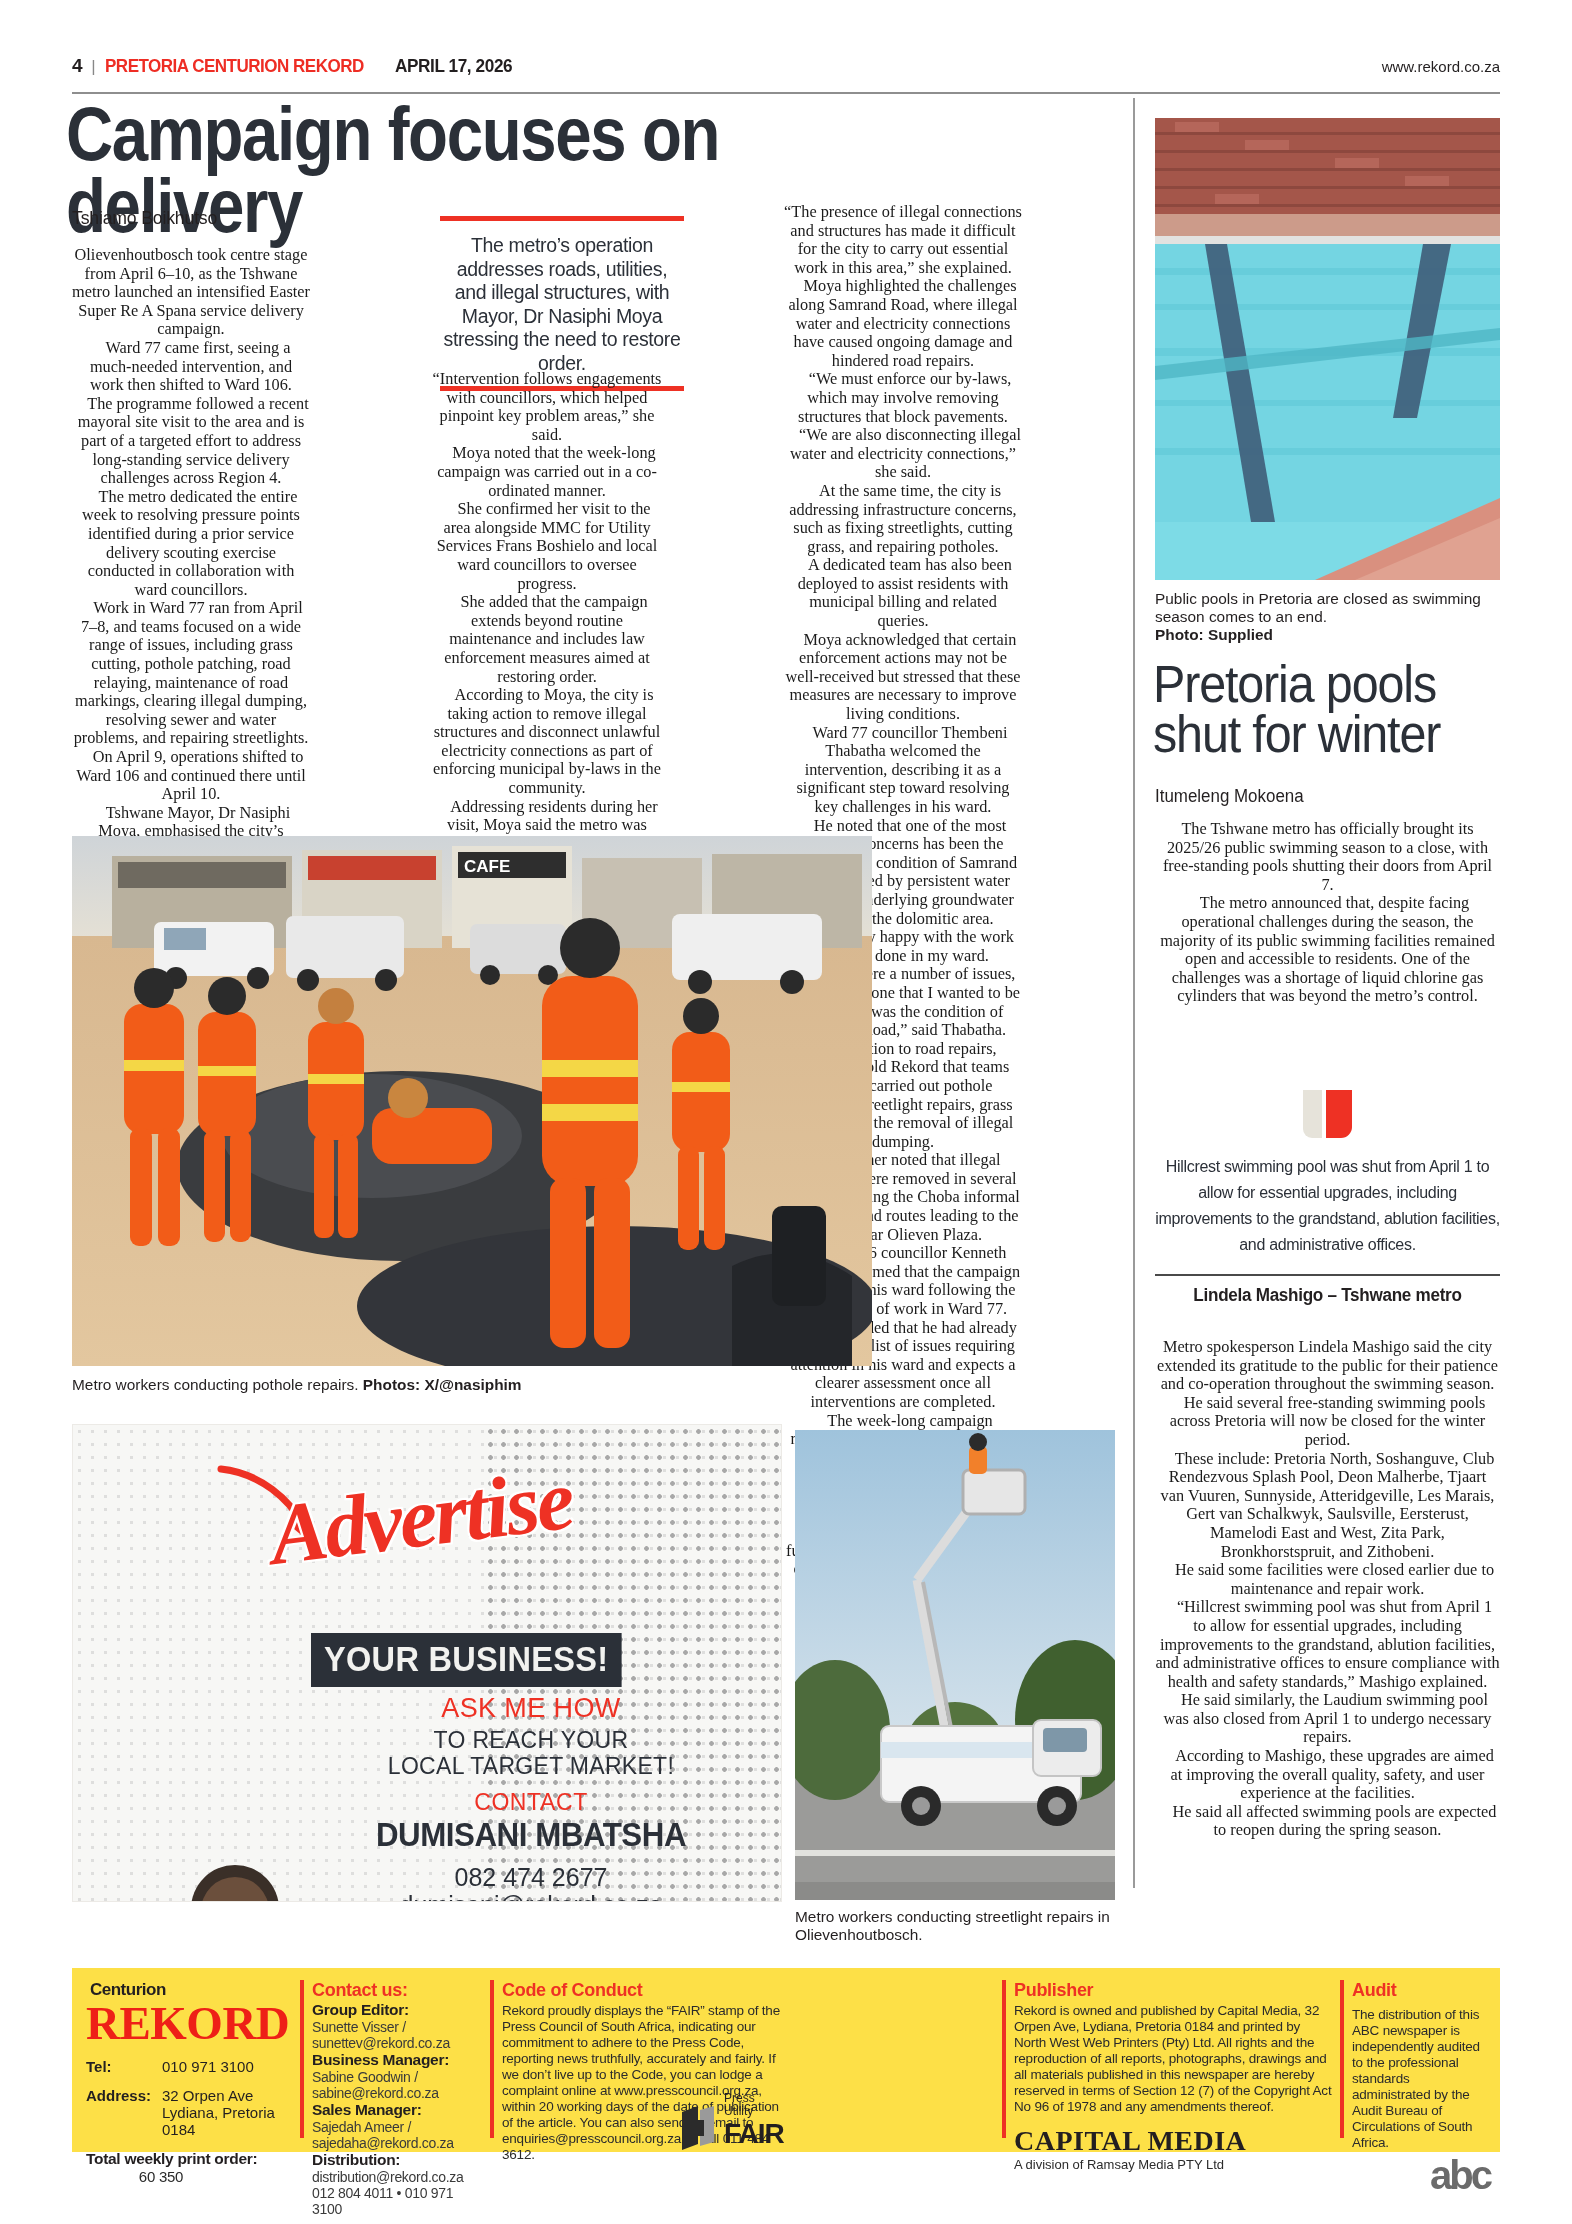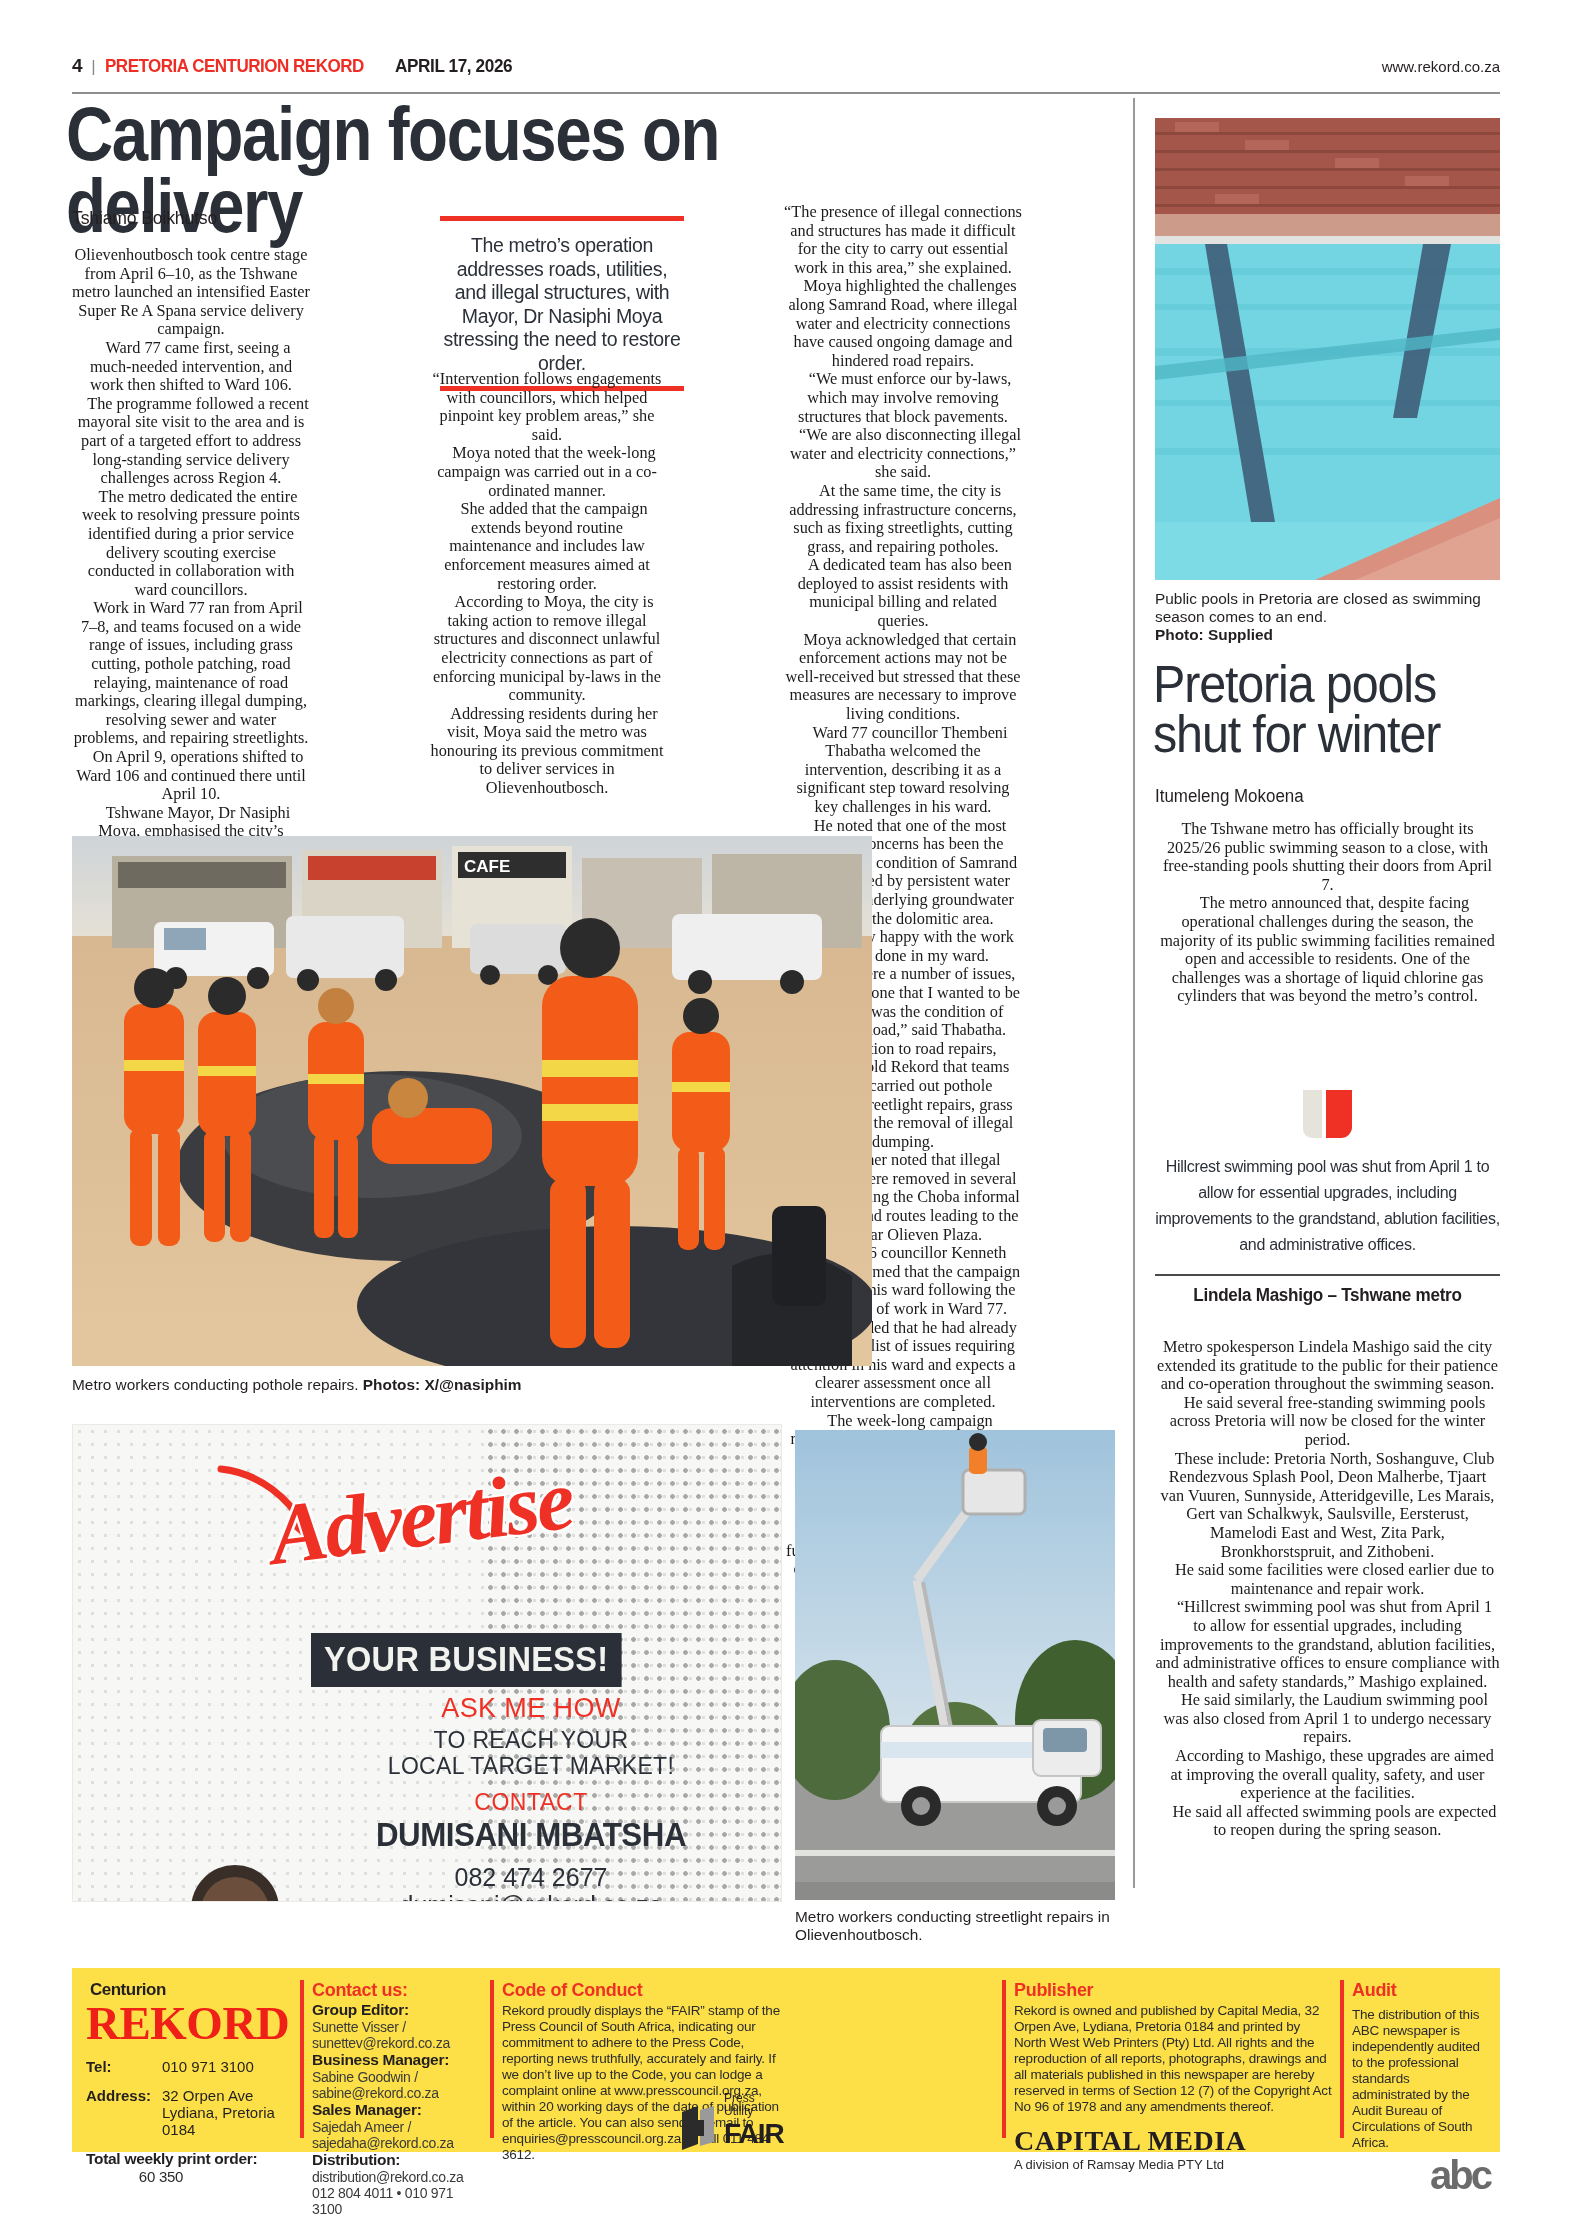--- a/index.html
+++ b/index.html
@@ -251,20 +251,21 @@
       <p>Ward 77 came first, seeing a much-needed intervention, and work then shifted to Ward 106.</p>
       <p>The programme followed a recent mayoral site visit to the area and is part of a targeted effort to address long-standing service delivery challenges across Region 4.</p>
       <p>The metro dedicated the entire week to resolving pressure points identified during a prior service delivery scouting exercise conducted in collaboration with ward councillors.</p>
       <p>Work in Ward 77 ran from April 7–8, and teams focused on a wide range of issues, including grass cutting, pothole patching, road relaying, maintenance of road markings, clearing illegal dumping, resolving sewer and water problems, and repairing streetlights.</p>
       <p>On April 9, operations shifted to Ward 106 and continued there until April 10.</p>
       <p>Tshwane Mayor, Dr Nasiphi Moya, emphasised the city’s deliberate allocation of time and resources to restore order and improve basic services in the area.</p>
     </div>
   <div class="bodycol" id="col2a">
       <p class="nofi">“Intervention follows engagements with councillors, which helped pinpoint key problem areas,” she said.</p>
       <p>Moya noted that the week-long campaign was carried out in a co-ordinated manner.</p>
+      <p>She confirmed her visit to the area alongside MMC for Utility Services Frans Boshielo and local ward councillors to oversee progress.</p>
       <p>She added that the campaign extends beyond routine maintenance and includes law enforcement measures aimed at restoring order.</p>
       <p>According to Moya, the city is taking action to remove illegal structures and disconnect unlawful electricity connections as part of enforcing municipal by-laws in the community.</p>
       <p>Addressing residents during her visit, Moya said the metro was honouring its previous commitment to deliver services in Olievenhoutbosch.</p>
     </div>
   <div class="bodycol" id="col3">
       <p class="nofi">“The presence of illegal connections and structures has made it difficult for the city to carry out essential work in this area,” she explained.</p>
       <p>Moya highlighted the challenges along Samrand Road, where illegal water and electricity connections have caused ongoing damage and hindered road repairs.</p>
       <p>“We must enforce our by-laws, which may involve removing structures that block pavements.</p>
       <p>“We are also disconnecting illegal water and electricity connections,” she said.</p>
       <p>At the same time, the city is addressing infrastructure concerns, such as fixing streetlights, cutting grass, and repairing potholes.</p>

